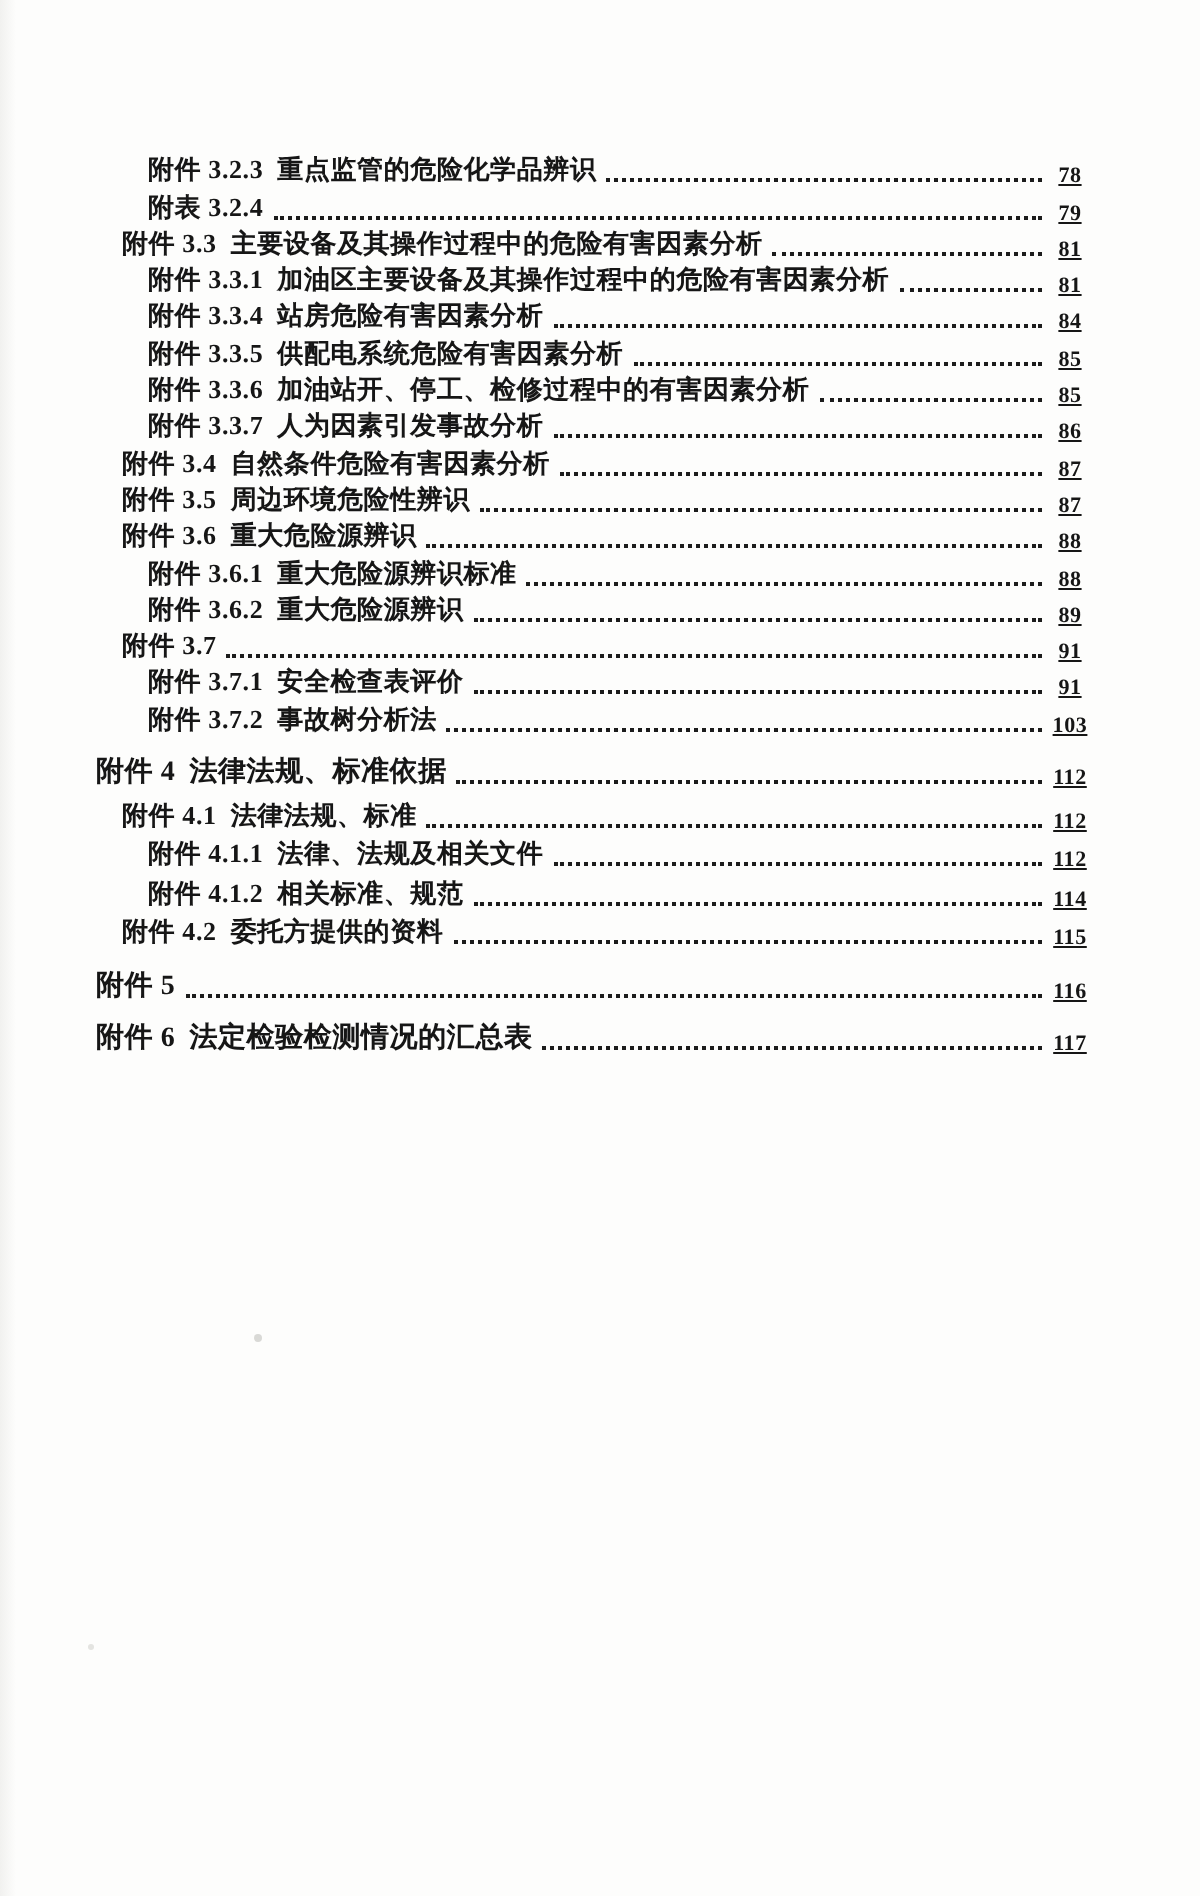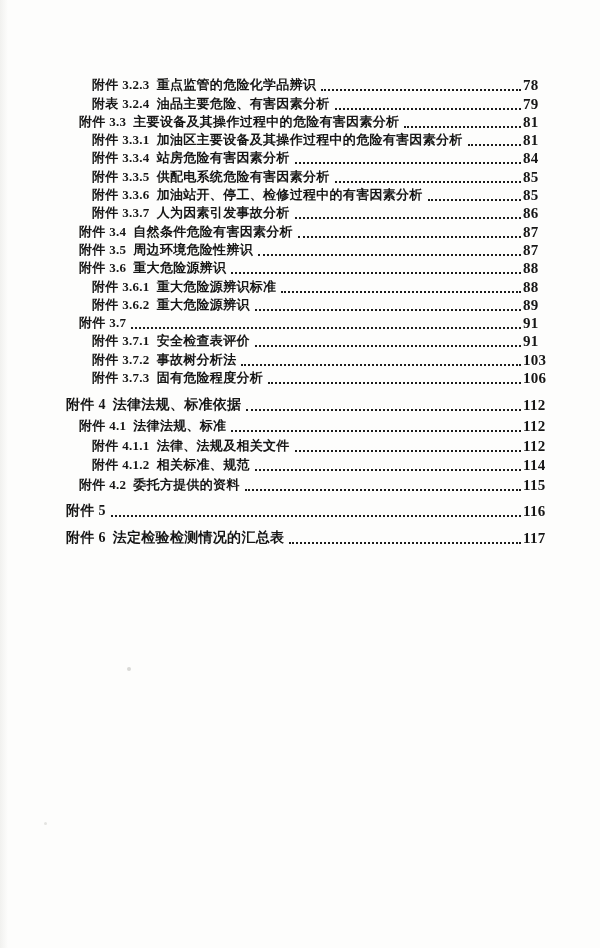--- a/index.html
+++ b/index.html
@@ -15,21 +15,20 @@
     background: #fdfdfc;
   }
   .edge-shadow {
     position: absolute; left: 0; top: 0; bottom: 0; width: 8px;
     background: linear-gradient(to right, #f1f1ef, rgba(253,253,252,0));
   }
   .toc {
     position: absolute;
     top: 76px; left: 0; right: 53px;
     color: #161616;
-    padding-left: 18px;
   }
   .row {
     display: flex;
     align-items: flex-end;
     font-weight: 700;
     letter-spacing: 0.3px;
     white-space: nowrap;
   }
   .row.upper { height: 18.3px; font-size: 13px; }
   .row.lower { height: 19.5px; font-size: 13px; }
@@ -42,22 +41,23 @@
   .title { flex: 0 0 auto; margin-left: 7px; }
   .leader {
     flex: 1 1 auto;
     border-bottom: 2px dotted #1c1c1c;
     margin: 0 2px 3px 5px;
     min-width: 8px;
   }
   .pg {
     flex: 0 0 auto;
     min-width: 24px;
-    text-align: left;
-    font-size: 15px;
+    text-align: center;
+    font-size: 11px;
+    text-decoration: underline;
   }
   .speck {
     position: absolute;
     border-radius: 50%;
     background: #d9d9d6;
   }
   .speck.s1 { left: 127px; top: 667px; width: 4px; height: 4px; }
   .speck.s2 { left: 44px;  top: 822px; width: 3px; height: 3px; background: #e4e4e1; }
 </style>
 </head>
@@ -68,21 +68,20 @@
   <div class="toc" id="toc-list">
   <div class="row lvl2 upper">
     <span class="num">附件 3.2.3</span>
     <span class="title">重点监管的危险化学品辨识</span>
     <span class="leader"></span>
     <span class="pg">78</span>
   </div>
 
   <div class="row lvl2 upper">
     <span class="num">附表 3.2.4</span>
-    <span class="title">油品主要危险、有害因素分析</span>
     <span class="leader"></span>
     <span class="pg">79</span>
   </div>
 
   <div class="row lvl1 upper">
     <span class="num">附件 3.3</span>
     <span class="title">主要设备及其操作过程中的危险有害因素分析</span>
     <span class="leader"></span>
     <span class="pg">81</span>
   </div>
@@ -172,26 +171,20 @@
     <span class="pg">91</span>
   </div>
 
   <div class="row lvl2 upper">
     <span class="num">附件 3.7.2</span>
     <span class="title">事故树分析法</span>
     <span class="leader"></span>
     <span class="pg">103</span>
   </div>
 
-  <div class="row lvl2 upper">
-    <span class="num">附件 3.7.3</span>
-    <span class="title">固有危险程度分析</span>
-    <span class="leader"></span>
-    <span class="pg">106</span>
-  </div>
 
   <div class="row lvl0 lower gap-lg">
     <span class="num">附件 4</span>
     <span class="title">法律法规、标准依据</span>
     <span class="leader"></span>
     <span class="pg">112</span>
   </div>
 
   <div class="row lvl1 lower gap-sm">
     <span class="num">附件 4.1</span>

